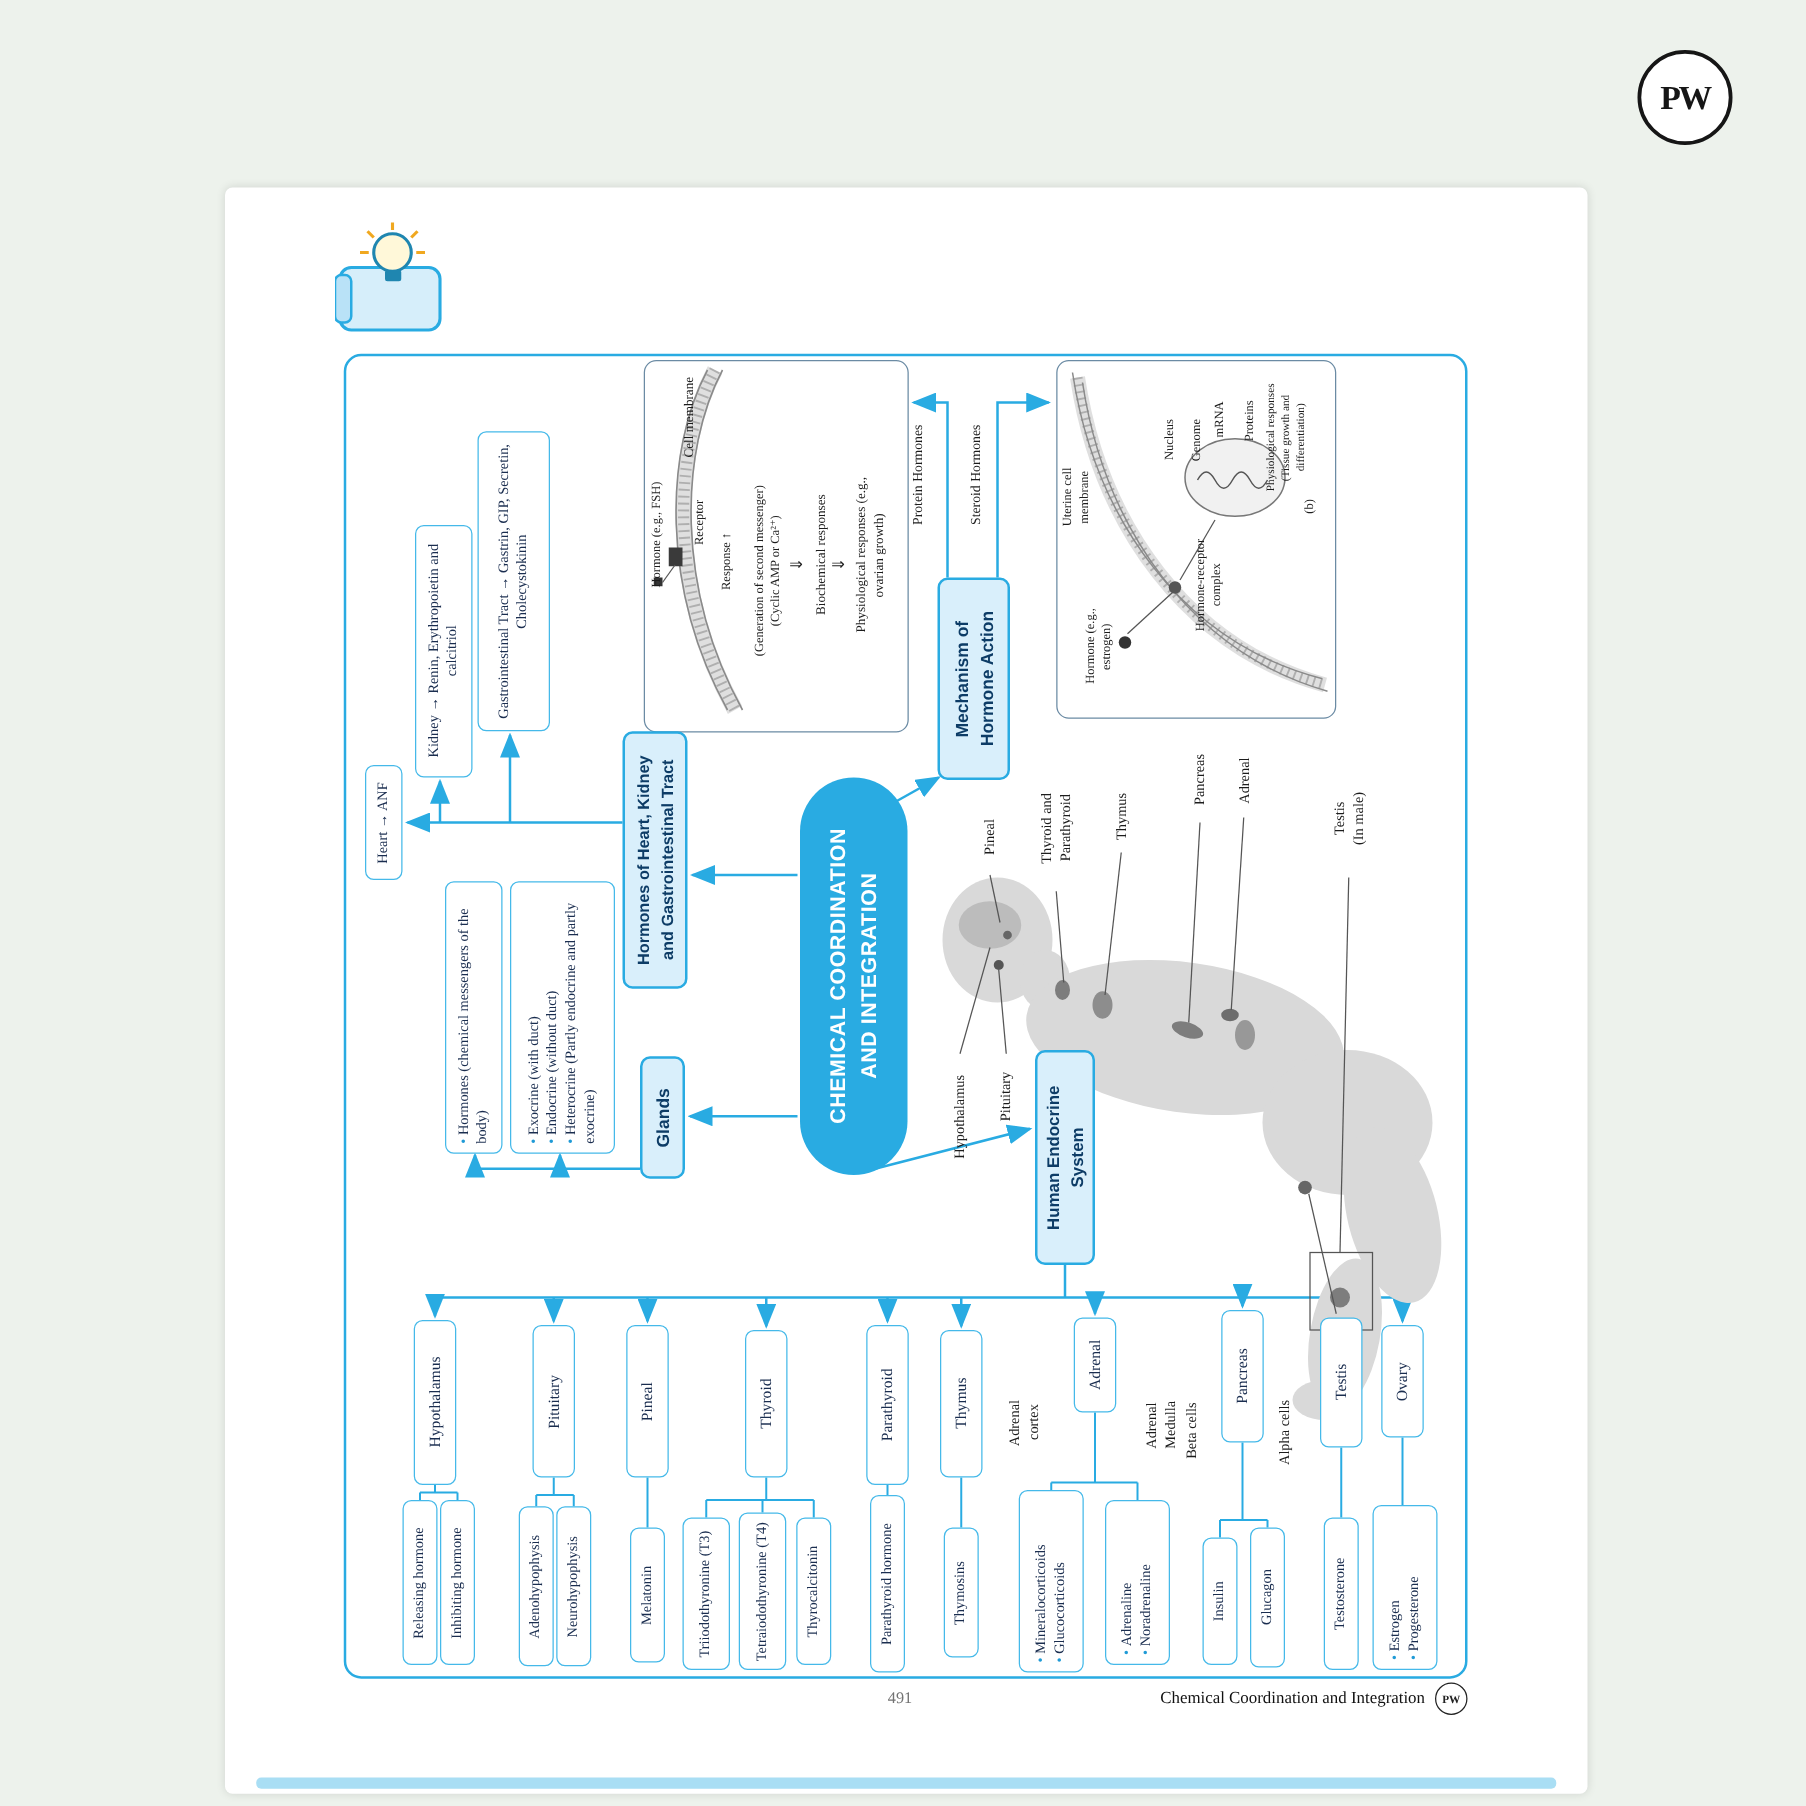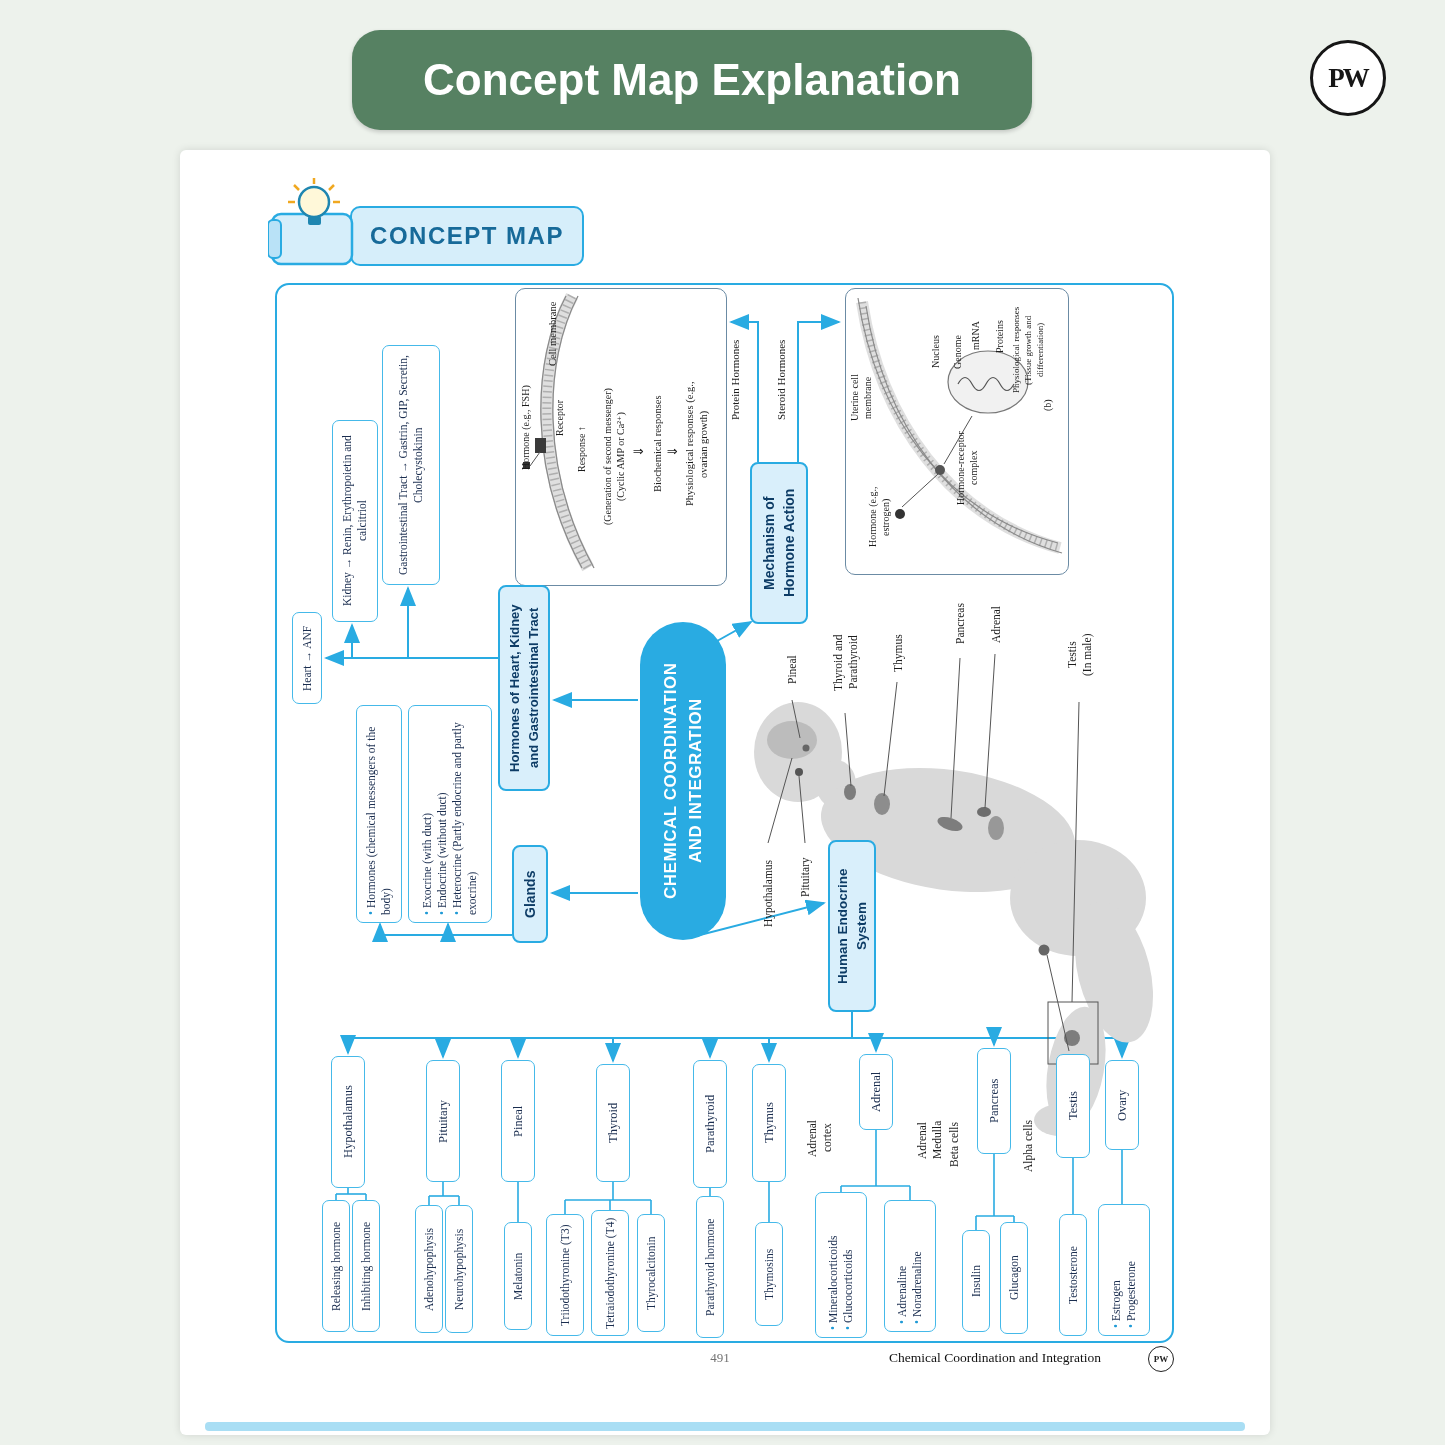--- a/index.html
+++ b/index.html
@@ -21,52 +21,46 @@
   .bb{background:#d9effb;border:2px solid #29abe2;border-radius:8px;color:#0d3c66;font-weight:bold;font-family:"Liberation Sans",sans-serif;padding:3px 2px;}
   .p{color:#1c1c1c;}
   .pill{background:#29abe2;border-radius:44px;color:#fff;font-weight:bold;font-family:"Liberation Sans",sans-serif;letter-spacing:.5px;padding:0 16px;}
   .bl{justify-content:flex-start;text-align:start;padding:7px 4px;}
   .li{display:block;}
   .li::before{content:"• ";color:#1f9ad6;}
   .fa{font-family:"DejaVu Sans",sans-serif;color:#222;}
   .inner{display:block;}
   .strip{position:absolute;left:205px;top:1422px;width:1040px;height:9px;background:#a9def4;border-radius:4px;z-index:4;}
   .fpage{position:absolute;left:690px;top:1350px;width:60px;text-align:center;font-size:13px;color:#737373;z-index:4;}
-  .fchap{position:absolute;left:850px;top:1350px;width:290px;text-align:center;font-size:13.5px;color:#111;z-index:4;}
+  .fchap{position:absolute;left:850px;top:1350px;width:290px;text-align:right;font-size:13.5px;color:#111;z-index:4;}
   .flogo{position:absolute;left:1148px;top:1346px;width:24px;height:24px;border:1.5px solid #222;border-radius:50%;display:flex;align-items:center;justify-content:center;font-size:9px;font-weight:bold;color:#222;z-index:4;background:#fff;}
 </style>
 </head>
 <body>
 
 <div class="canvas">
 
-  <div class="banner">
-    <span>Concept Map Explanation</span>
-  </div>
   <div class="pwlogo">
     <span>PW</span>
   </div>
 
   <div class="sheet"></div>
 
   <div class="cmicon">
     <svg width="92" height="94" viewBox="0 0 92 94">
       <rect x="4" y="38" width="80" height="50" rx="9" fill="#d6eefa" stroke="#29abe2" stroke-width="2.5"></rect>
       <rect x="0" y="44" width="13" height="38" rx="5" fill="#b9e2f7" stroke="#29abe2" stroke-width="2"></rect>
       <circle cx="46" cy="26" r="15" fill="#fff8d9" stroke="#1f86b0" stroke-width="2.5"></circle>
       <rect x="40" y="40" width="13" height="9" rx="2" fill="#1f86b0"></rect>
       <line x1="46" y1="2" x2="46" y2="8" stroke="#f0a820" stroke-width="2.5"></line>
       <line x1="26" y1="9" x2="31" y2="14" stroke="#f0a820" stroke-width="2.5"></line>
       <line x1="66" y1="9" x2="61" y2="14" stroke="#f0a820" stroke-width="2.5"></line>
       <line x1="20" y1="26" x2="27" y2="26" stroke="#f0a820" stroke-width="2.5"></line>
       <line x1="72" y1="26" x2="65" y2="26" stroke="#f0a820" stroke-width="2.5"></line>
     </svg>
-  </div>
-  <div class="cmhead">
-    <span>CONCEPT MAP</span>
   </div>
 
   <div class="outline"></div>
 
   <div class="dbox" style="left:515px;top:288px;width:210px;height:296px;"></div>
   <div class="dbox" style="left:845px;top:288px;width:222px;height:285px;"></div>
 
   <svg class="ov" width="1445" height="1445" viewBox="0 0 1445 1445">
     <defs>
       <marker id="ah" viewBox="0 0 10 8" refX="9" refY="4" markerWidth="10" markerHeight="8" orient="auto">

